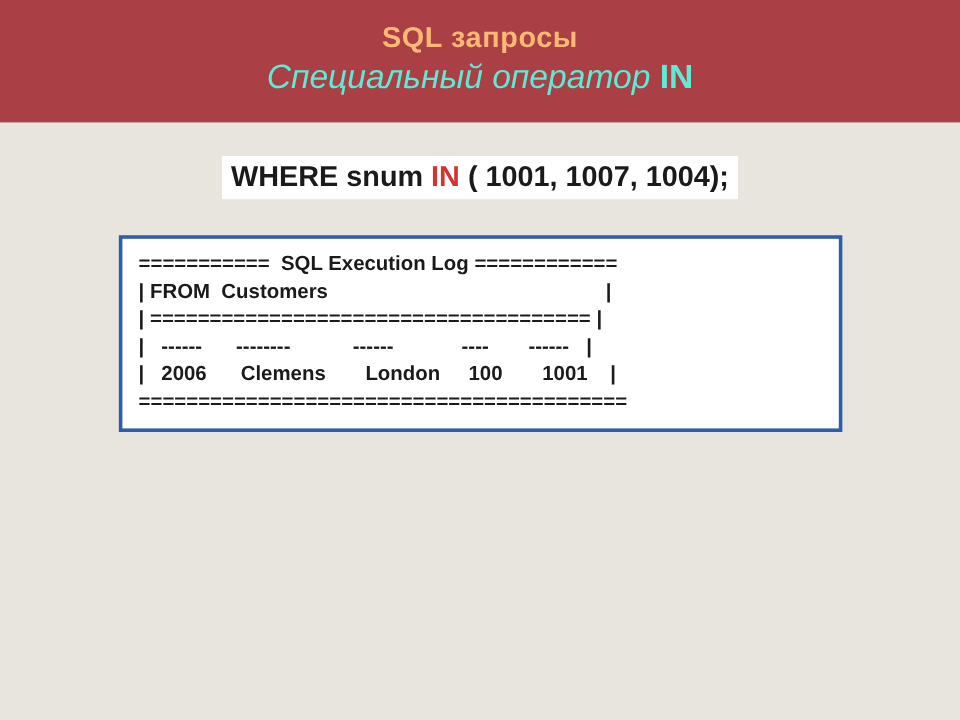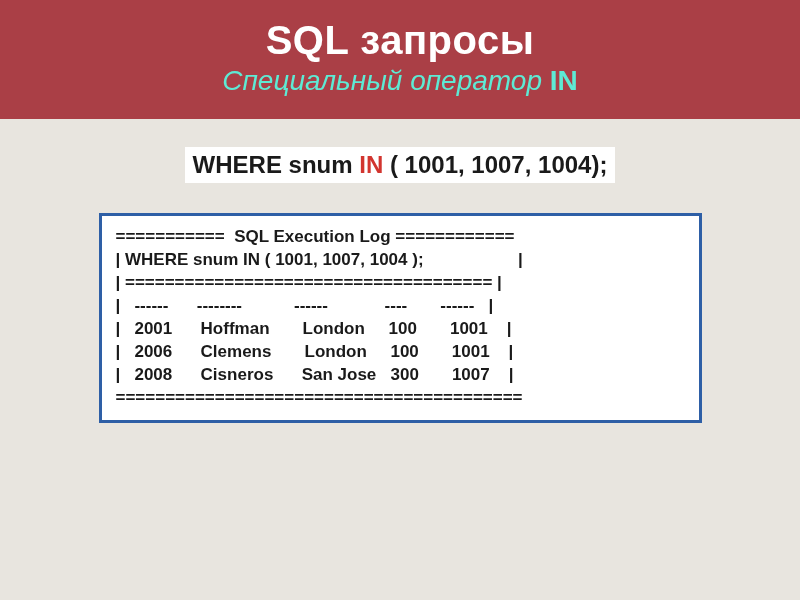--- a/index.html
+++ b/index.html
@@ -10,22 +10,22 @@
     font-family: Arial, sans-serif;
     overflow: hidden;
   }
   .header-band {
     background: #aa3f46;
     width: 100%;
     padding: 18px 0 22px 0;
     text-align: center;
   }
   .title-line {
-    color: #ffffff;
-    font-size: 40px;
+    color: #fdba74;
+    font-size: 24px;
     font-weight: bold;
     letter-spacing: 0.5px;
     text-align: center;
   }
   .subtitle-line {
     color: #5eead4;
     font-size: 28px;
     font-style: italic;
     margin-top: 2px;
   }
@@ -79,22 +79,20 @@
 </div>
 
 <div class="content">
 
   <div class="query-box">
     <span>WHERE snum </span><span class="kw-in">IN</span><span> ( 1001, 1007, 1004);</span>
   </div>
 
   <div class="log-box">
 <pre>===========  SQL Execution Log ============</pre>
-<pre>| WHERE snum IN ( 1001, 1007, 1004 );                    |</pre>
+<pre>| FROM  Customers                                                 |</pre>
 <pre>| ===================================== |</pre>
 <pre>|   ------      --------           ------            ----       ------   |</pre>
-<pre>|   2001      Hoffman       London     100       1001    |</pre>
 <pre>|   2006      Clemens       London     100       1001    |</pre>
-<pre>|   2008      Cisneros      San Jose   300       1007    |</pre>
 <pre>=========================================</pre>
   </div>
 
 </div>
 
 </body></html>

